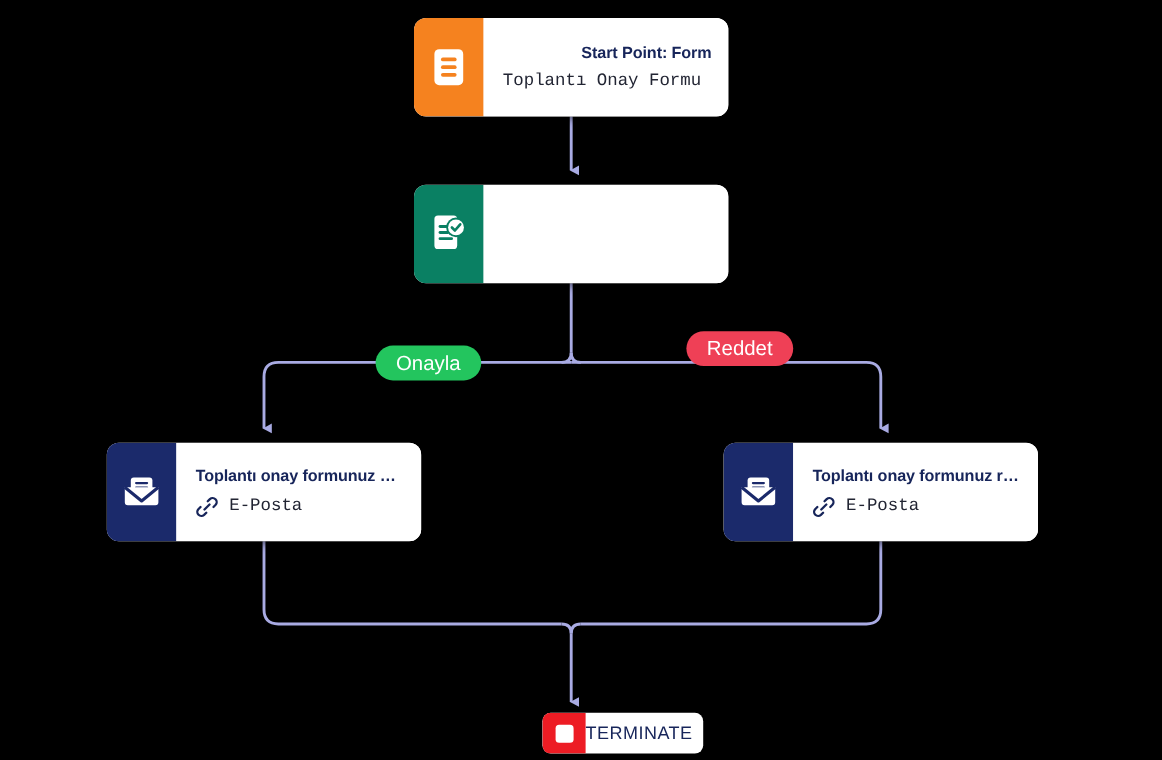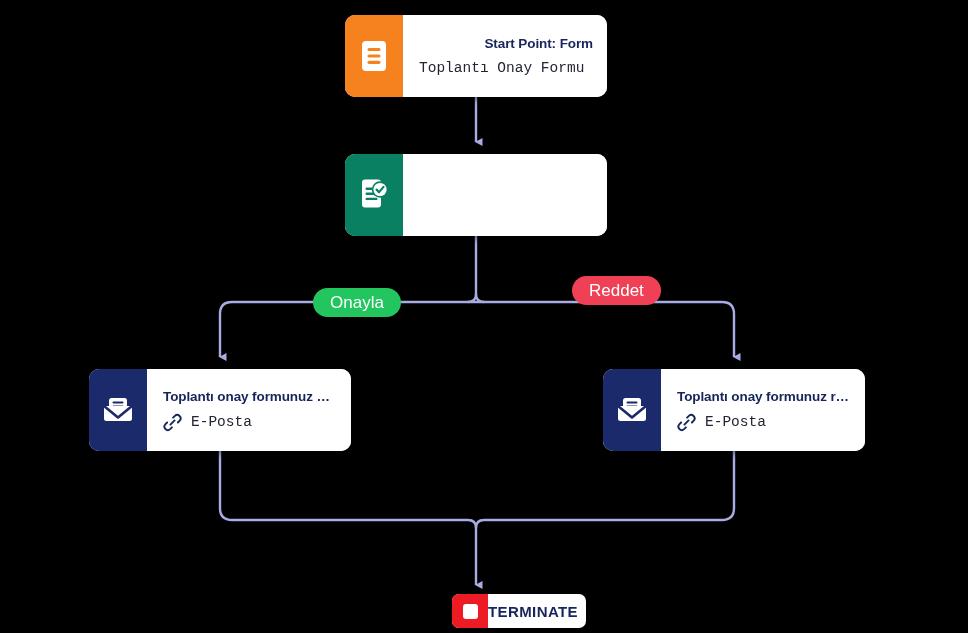--- a/index.html
+++ b/index.html
@@ -118,21 +118,21 @@
     height: 15px;
     background: #ffffff;
     border-radius: 3px;
   }
   .terminate-label {
     flex: 1 1 auto;
     display: flex;
     align-items: center;
     justify-content: center;
     font-size: 15px;
-    font-weight: bold;
+    font-weight: normal;
     color: #17255a;
     letter-spacing: 0.4px;
     padding-right: 20px;
   }
 
   
   .branch-pill {
     position: absolute;
     height: 29px;
     display: flex;

